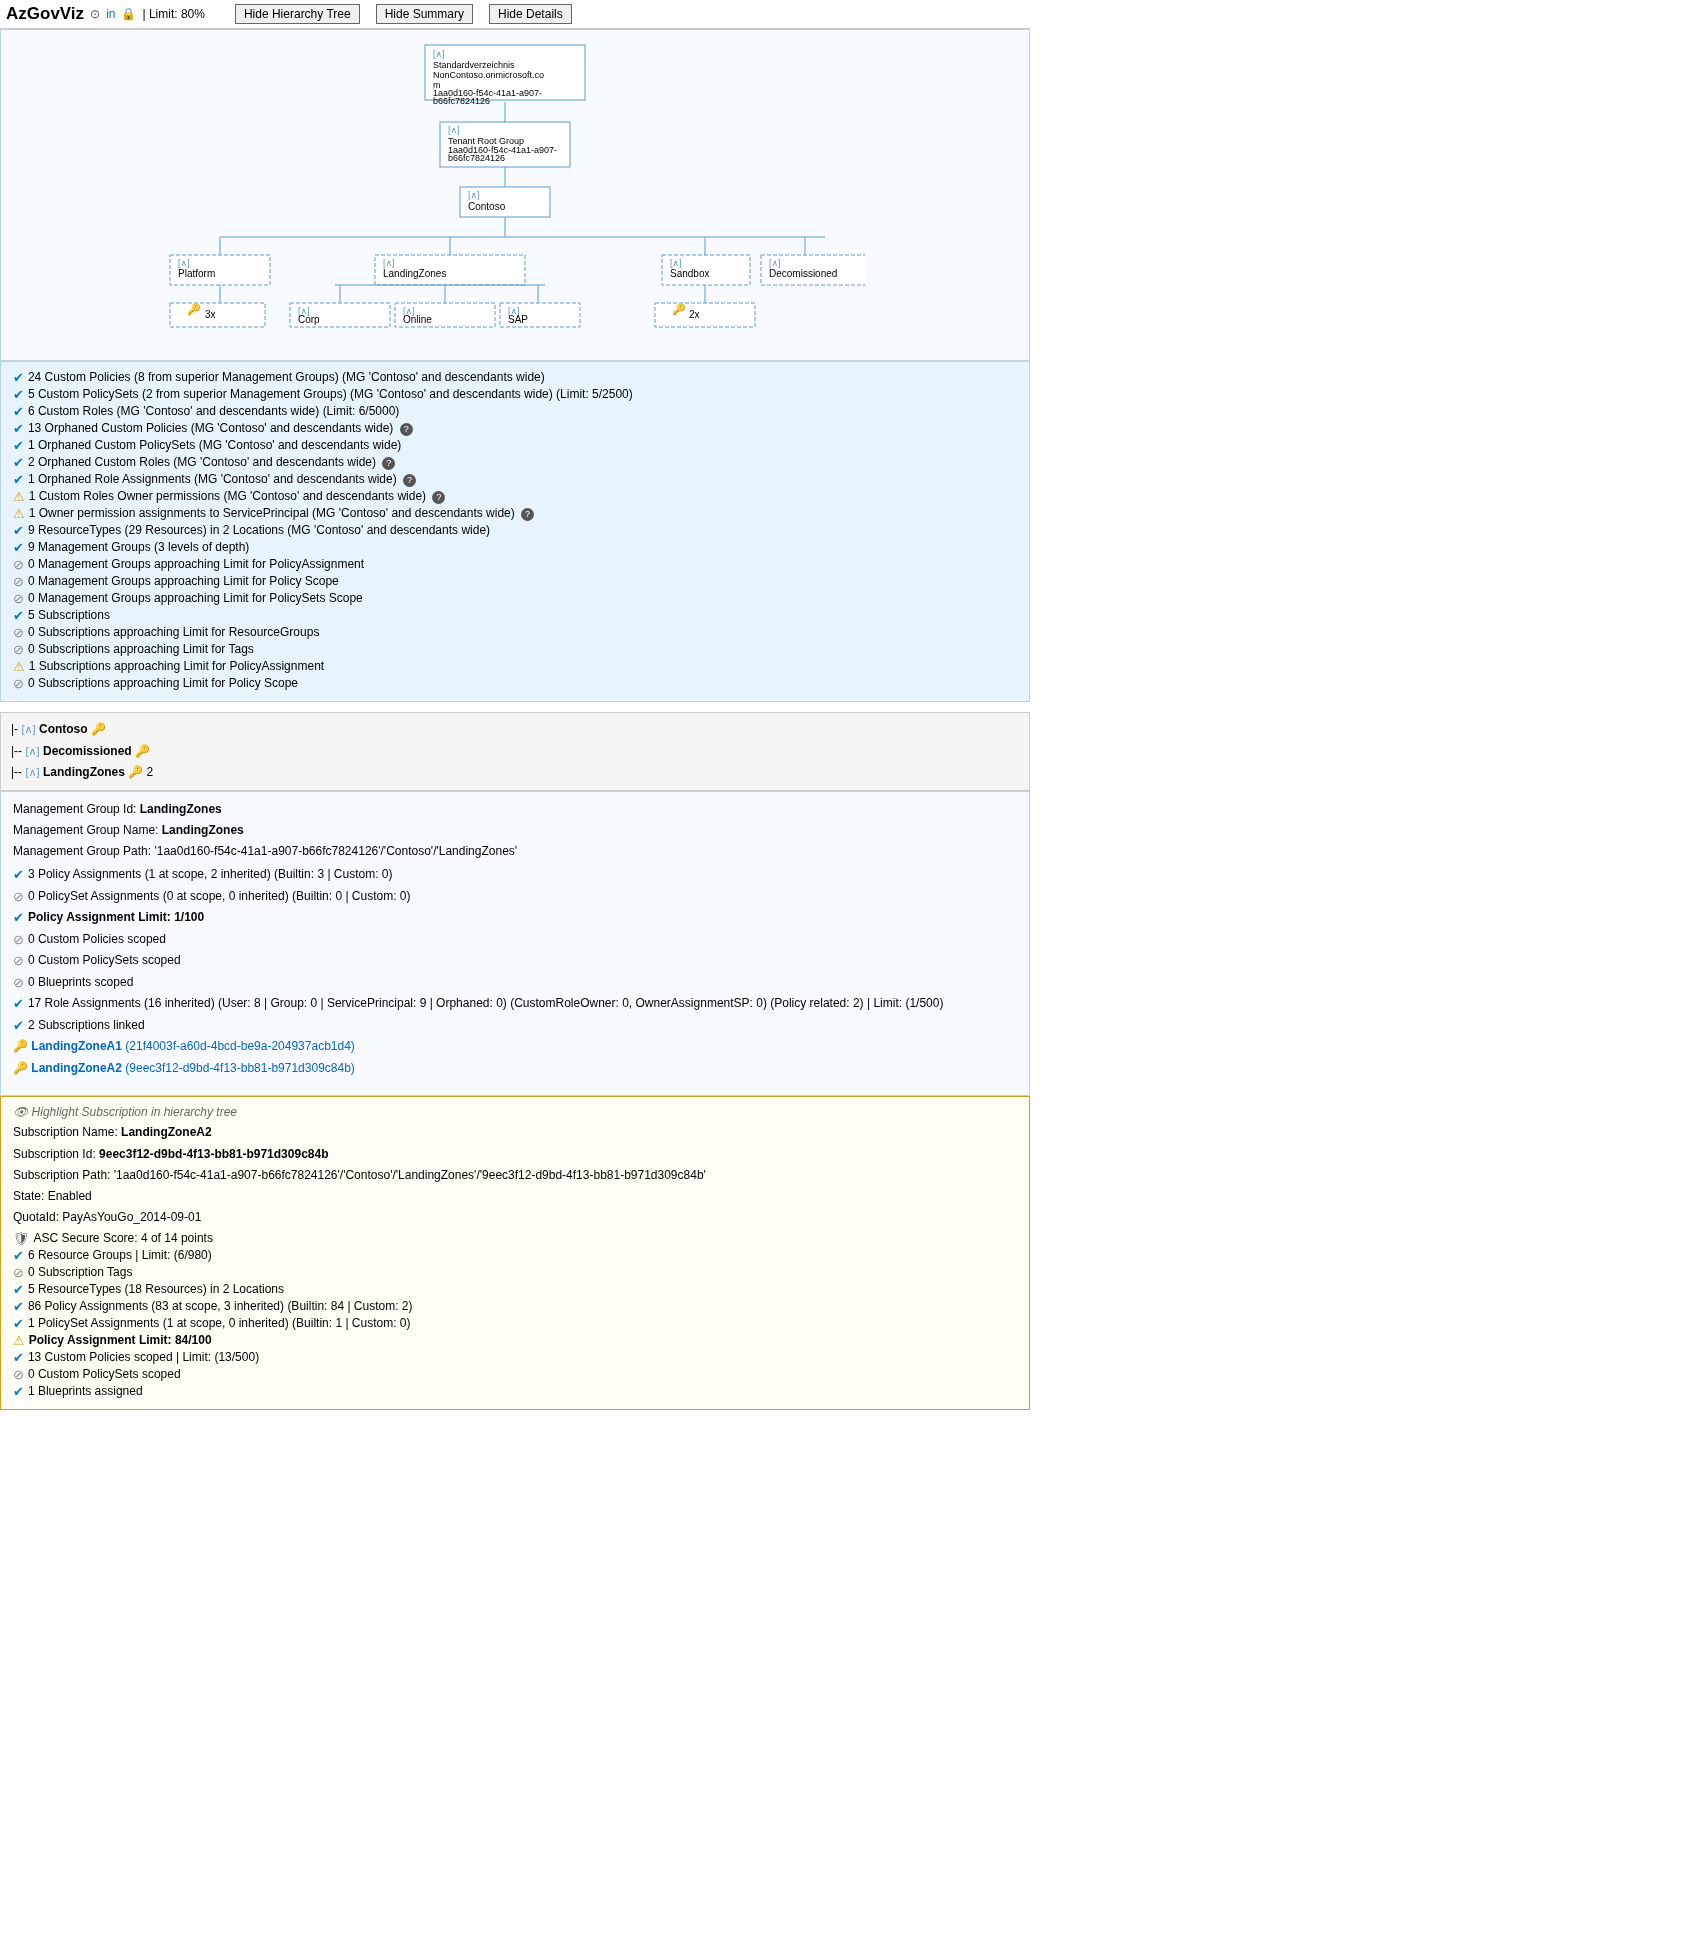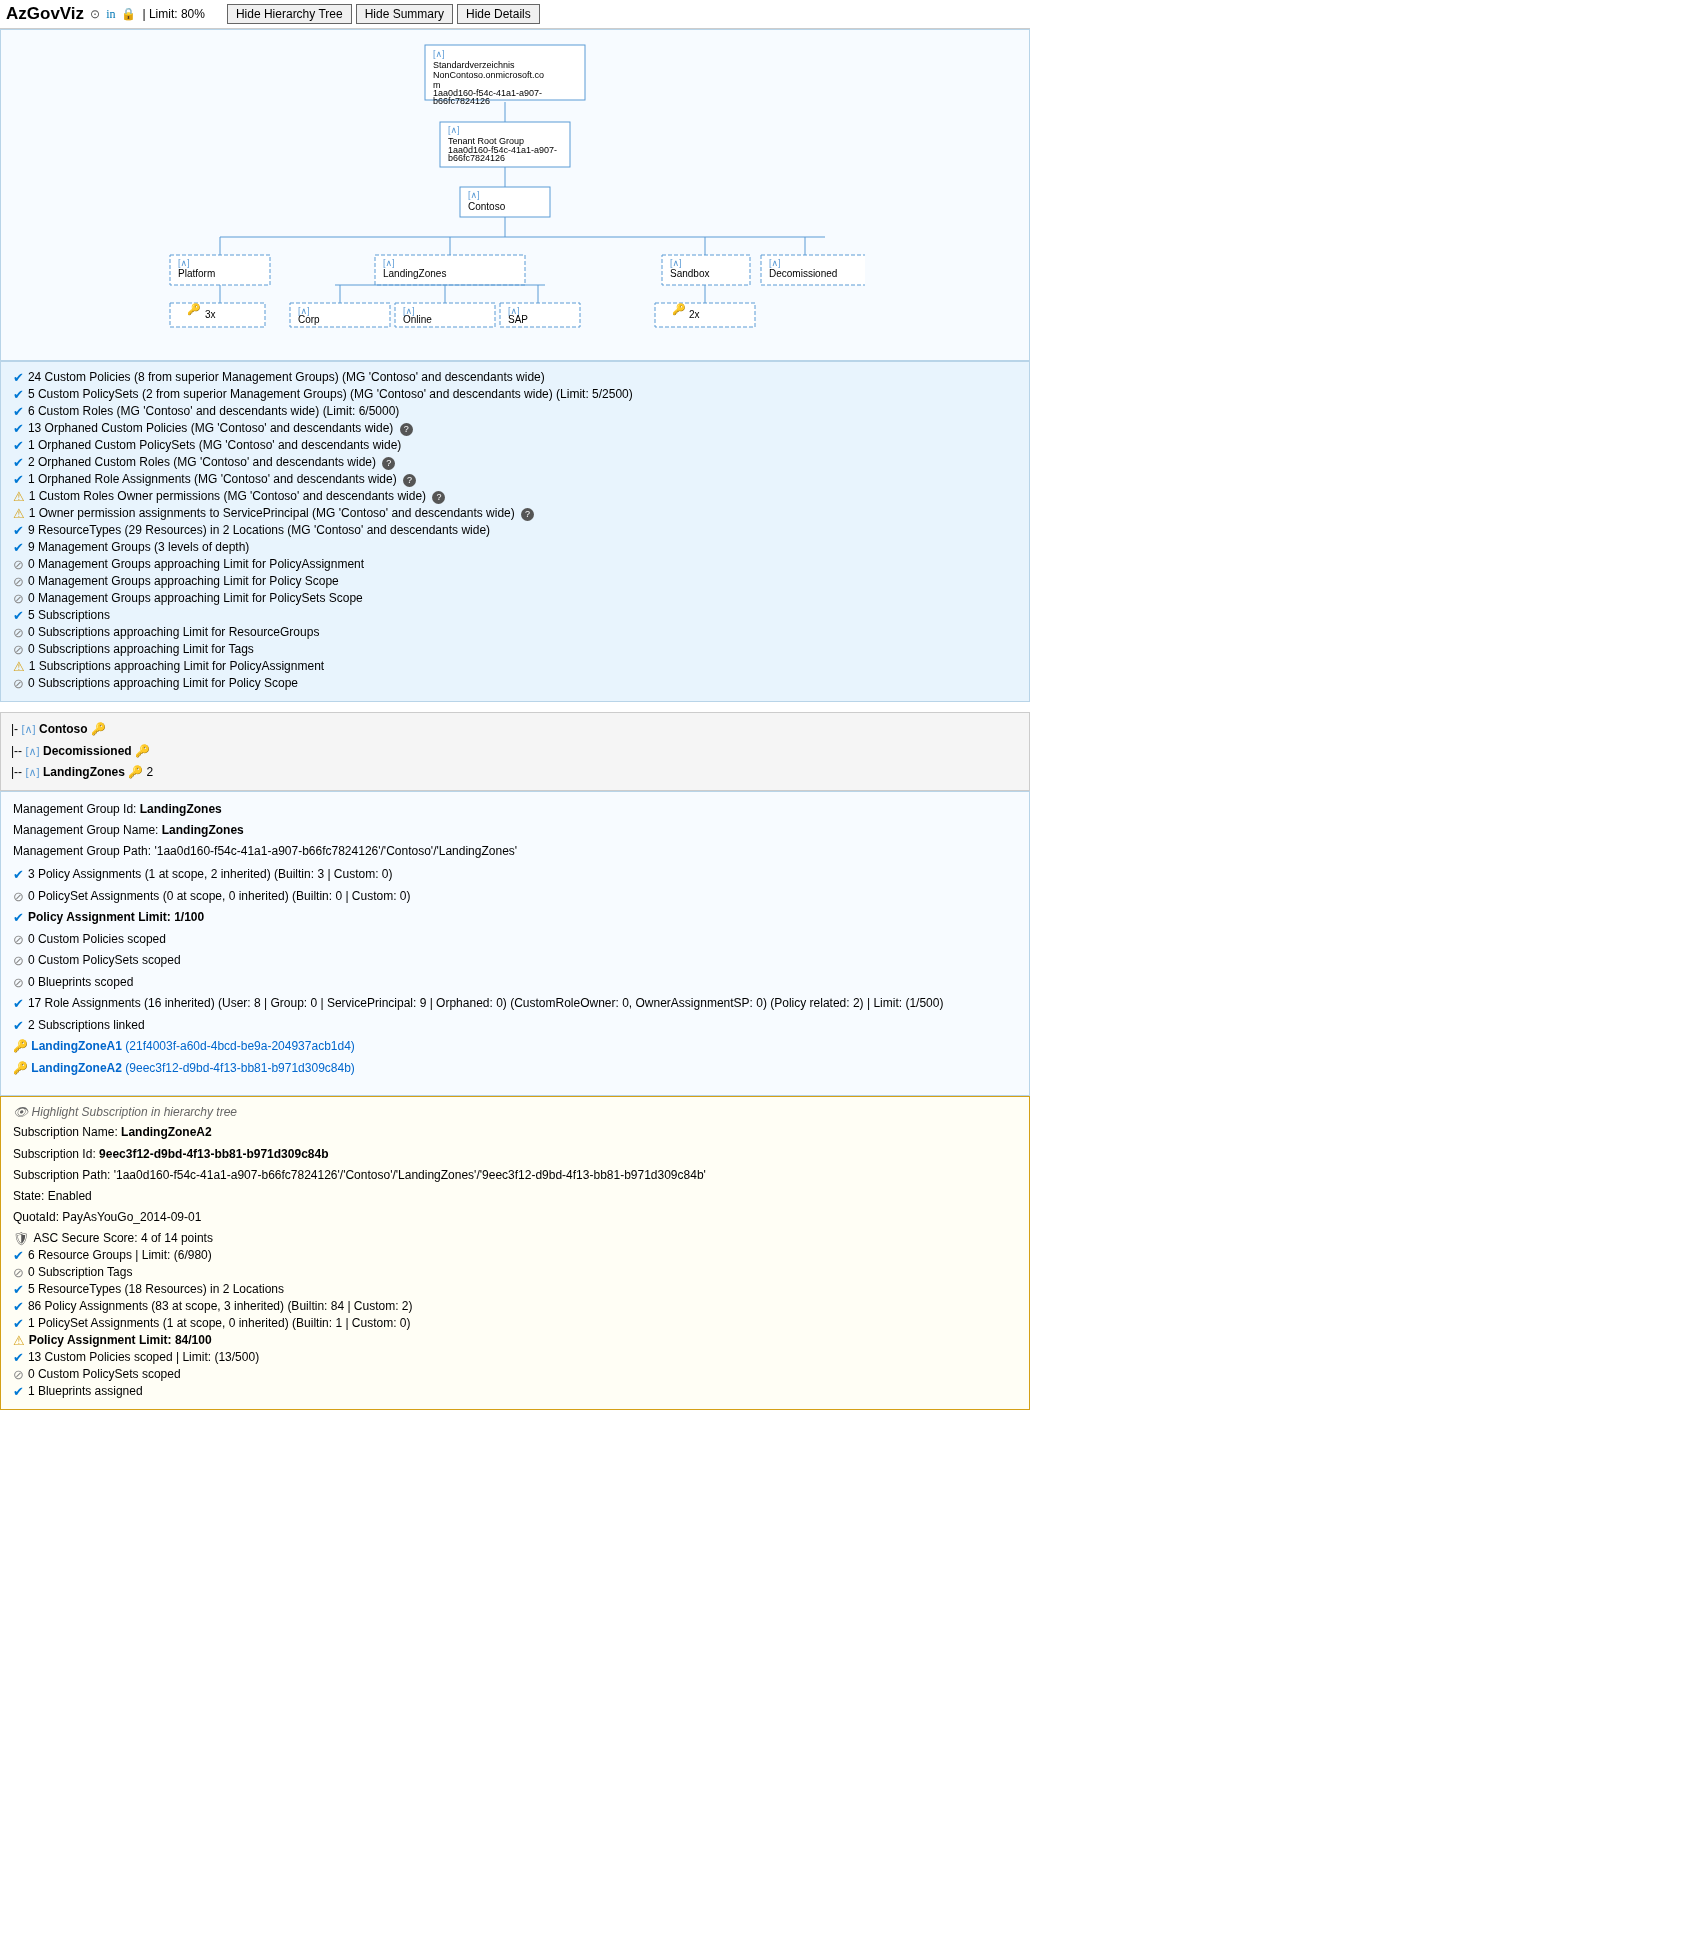--- a/index.html
+++ b/index.html
@@ -12,21 +12,21 @@
     }
     .top-bar {
       display: flex;
       align-items: center;
       padding: 4px 6px;
       gap: 6px;
       border-bottom: 1px solid #ccc;
       font-size: 12px;
     }
     .top-bar-brand { font-weight: bold; font-size: 17px; }
-    .top-bar-buttons { display: flex; gap: 4px; margin-left: 8px; padding-left: 8px; }
+    .top-bar-buttons { display: flex; gap: 16px; margin-left: 16px; padding-left: 8px; }
     .top-bar-btn {
       border: 1px solid #666;
       padding: 2px 8px;
       background: #f0f0f0;
       cursor: pointer;
       font-size: 12px;
     }
 
     
     .tree-area {
@@ -102,21 +102,21 @@
 
     
     .svg-tree-wrapper { width: 100%; display: flex; justify-content: center; }
   </style>
 </head>
 <body>
 
 <div class="top-bar">
   <span class="top-bar-brand">AzGovViz</span>
   <span style="color:#555;">⊙</span>
-  <span style="color:#0077b5;font-family:Liberation Serif, serif;">in</span>
+  <span style="color:#0077b5;">in</span>
   <span style="color:#888;">🔒</span>
   <span>| Limit: 80%</span>
   <div class="top-bar-buttons">
     <button class="top-bar-btn">Hide Hierarchy Tree</button>
     <button class="top-bar-btn">Hide Summary</button>
     <button class="top-bar-btn">Hide Details</button>
   </div>
 </div>
 
 <div class="tree-area">

